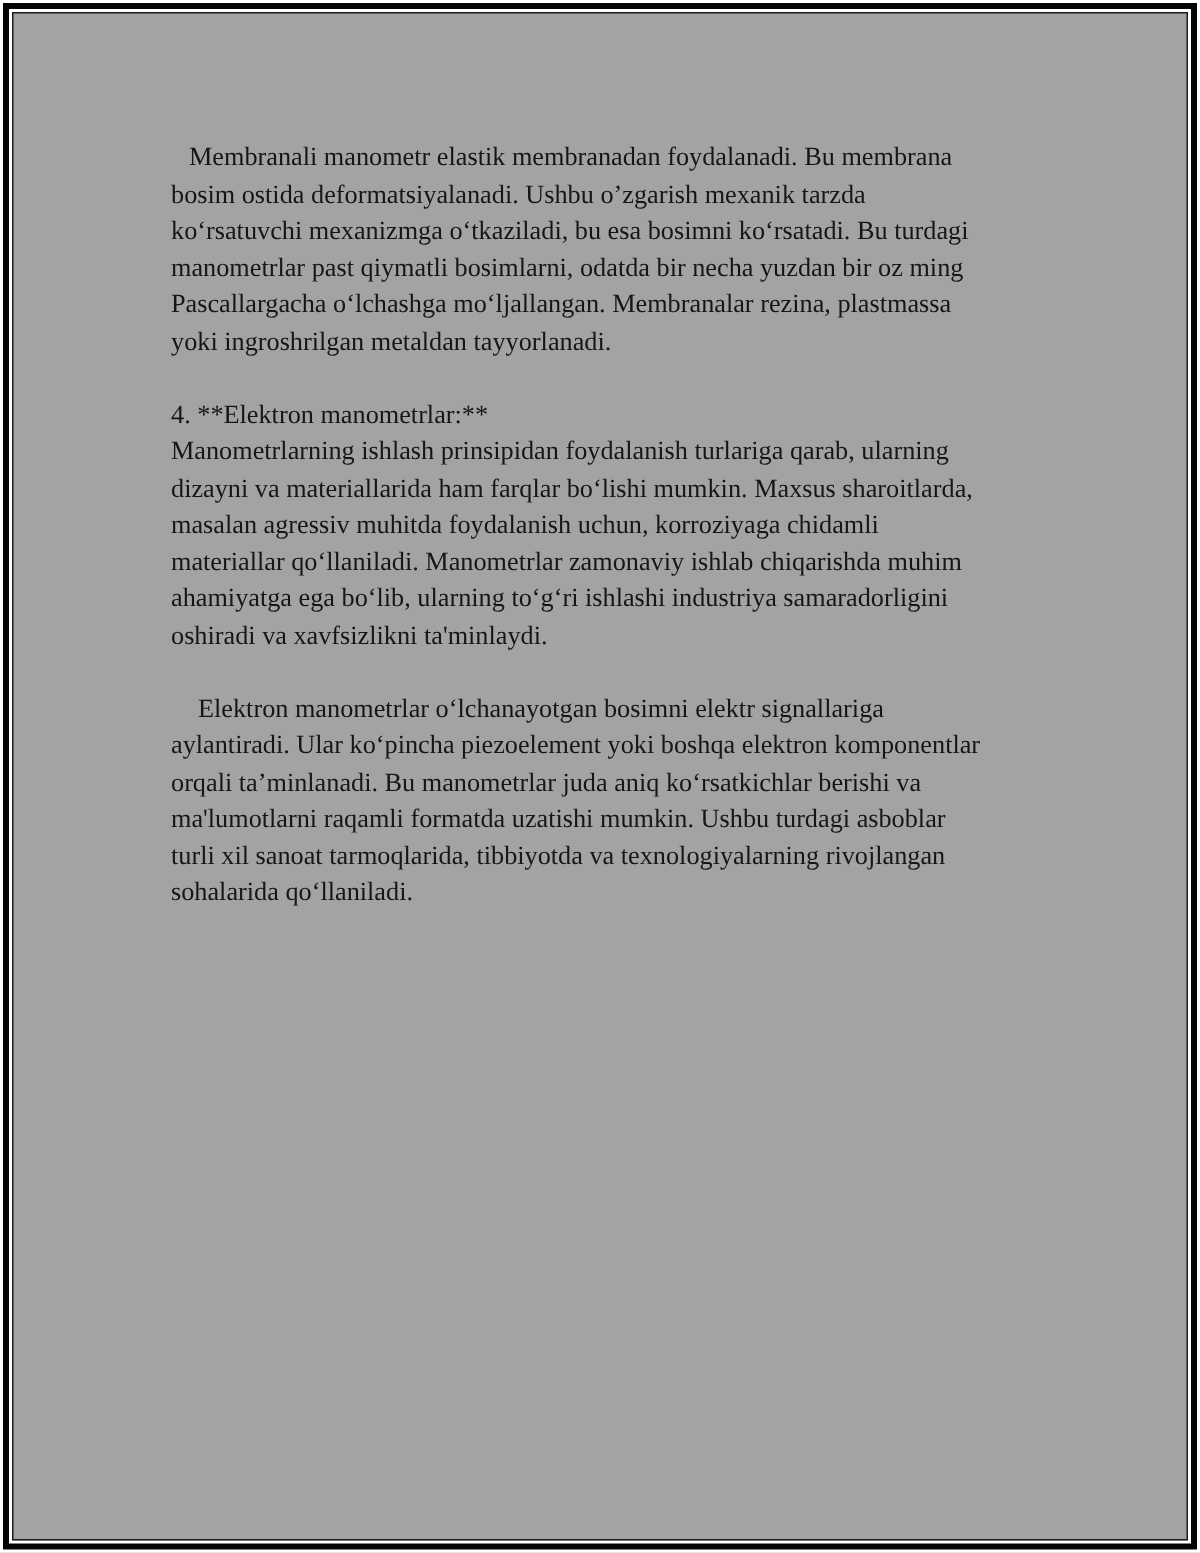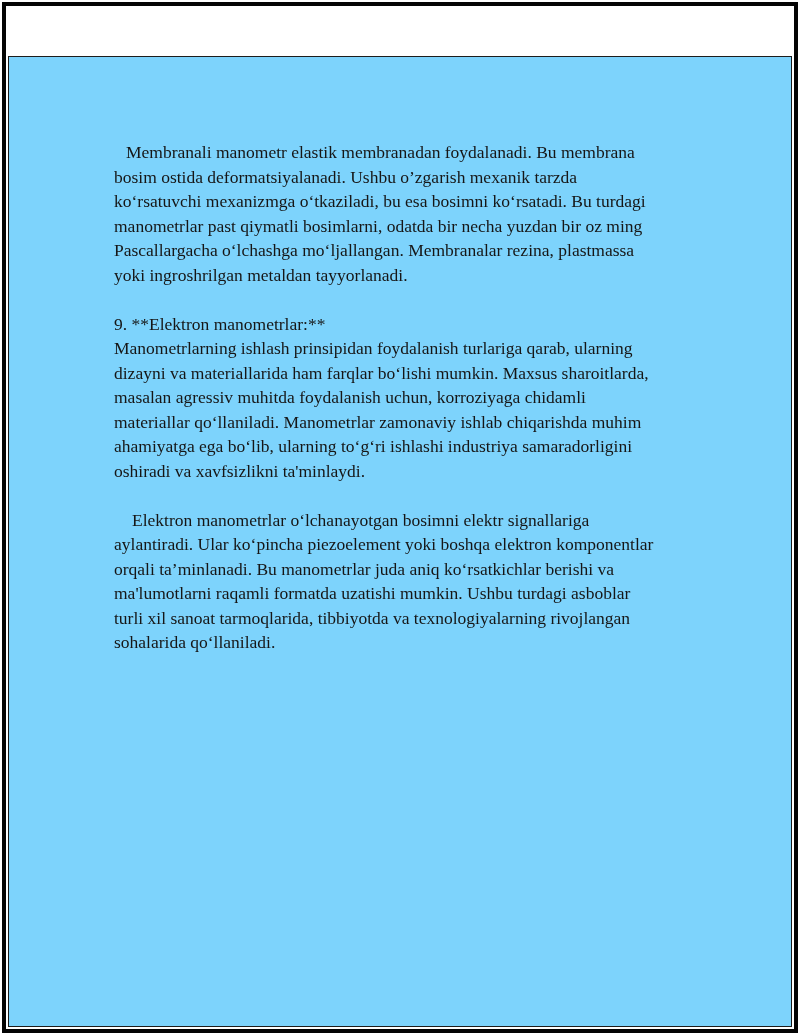--- a/index.html
+++ b/index.html
@@ -15,22 +15,21 @@
   }
   .page-frame {
     position: absolute;
     inset: 2px;
     border: 4px solid #040404;
   }
   .page-inner {
     position: absolute;
     inset: 2px;
     border: 1.5px solid #1c1c1c;
-    background: #7dd3fc;
-    margin-top: 48px;
+    background: #a3a3a3;
   }
   .page-content {
     position: absolute;
     top: 83px;
     left: 105px;
     right: 18px;
     color: #161616;
     font-size: 17.5px;
     line-height: 24.5px;
   }
@@ -52,21 +51,21 @@
   <div class="page-inner">
     <div class="page-content">
 
       <p class="para indent-p1">Membranali manometr elastik membranadan foydalanadi. Bu membrana
 bosim ostida deformatsiyalanadi. Ushbu o’zgarish mexanik tarzda
 ko‘rsatuvchi mexanizmga o‘tkaziladi, bu esa bosimni ko‘rsatadi. Bu turdagi
 manometrlar past qiymatli bosimlarni, odatda bir necha yuzdan bir oz ming
 Pascallargacha o‘lchashga mo‘ljallangan. Membranalar rezina, plastmassa
 yoki ingroshrilgan metaldan tayyorlanadi.</p>
 
-      <p class="heading-line">9. **Elektron manometrlar:**</p>
+      <p class="heading-line">4. **Elektron manometrlar:**</p>
 
       <p class="para">Manometrlarning ishlash prinsipidan foydalanish turlariga qarab, ularning
 dizayni va materiallarida ham farqlar bo‘lishi mumkin. Maxsus sharoitlarda,
 masalan agressiv muhitda foydalanish uchun, korroziyaga chidamli
 materiallar qo‘llaniladi. Manometrlar zamonaviy ishlab chiqarishda muhim
 ahamiyatga ega bo‘lib, ularning to‘g‘ri ishlashi industriya samaradorligini
 oshiradi va xavfsizlikni ta'minlaydi.</p>
 
       <p class="para indent-p2">Elektron manometrlar o‘lchanayotgan bosimni elektr signallariga
 aylantiradi. Ular ko‘pincha piezoelement yoki boshqa elektron komponentlar

